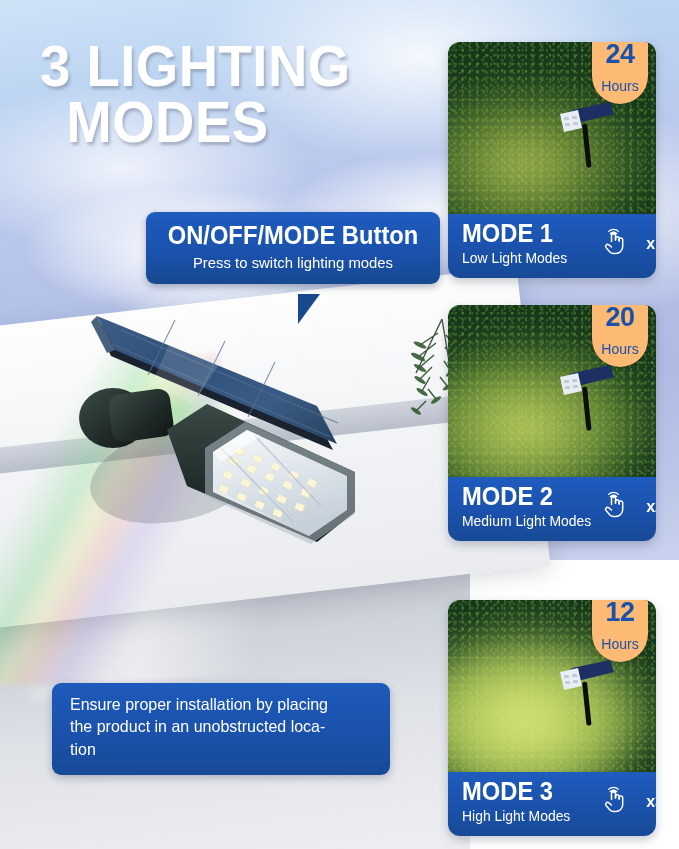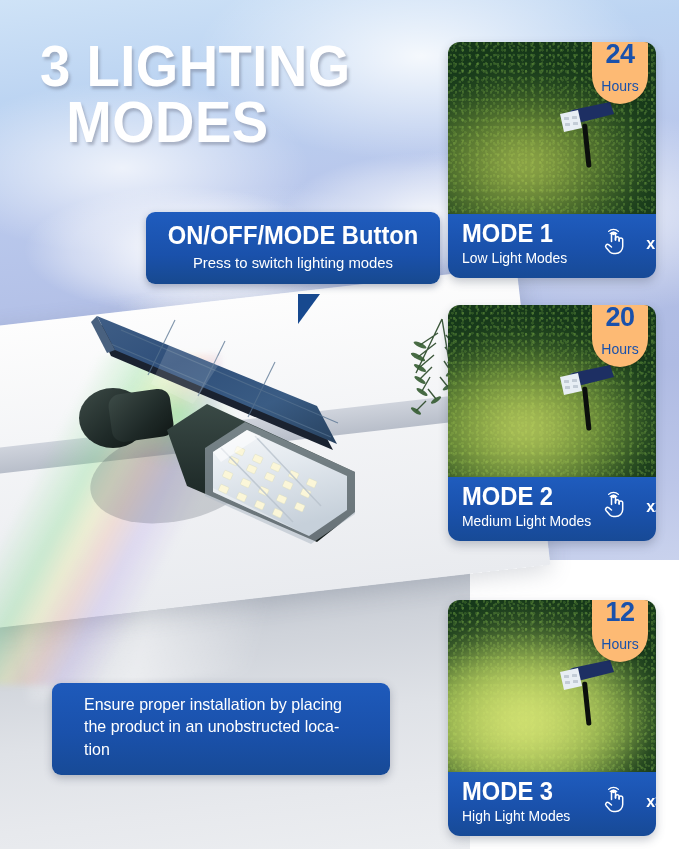--- a/index.html
+++ b/index.html
@@ -144,21 +144,21 @@
 
   
   .product { position: absolute; left: 55px; top: 300px; width: 370px; height: 300px; }
 
   
   .note {
     position: absolute; left: 52px; top: 683px; width: 338px; height: 92px;
     background: linear-gradient(180deg, #1e5abb 0%, #1a51ab 55%, #174a96 100%);
     border-radius: 9px;
     box-shadow: 0 3px 8px rgba(60,70,95,0.33);
-    padding: 10px 16px 0 32px;
+    padding: 10px 16px 0 18px;
   }
   .note-text {
     color: #fff;
     font-family: "Liberation Sans Narrow", "Liberation Sans", sans-serif;
     font-size: 16.5px; line-height: 1.36;
     transform: scaleX(0.97); transform-origin: left top;
     white-space: pre-line;
   }
 
   

